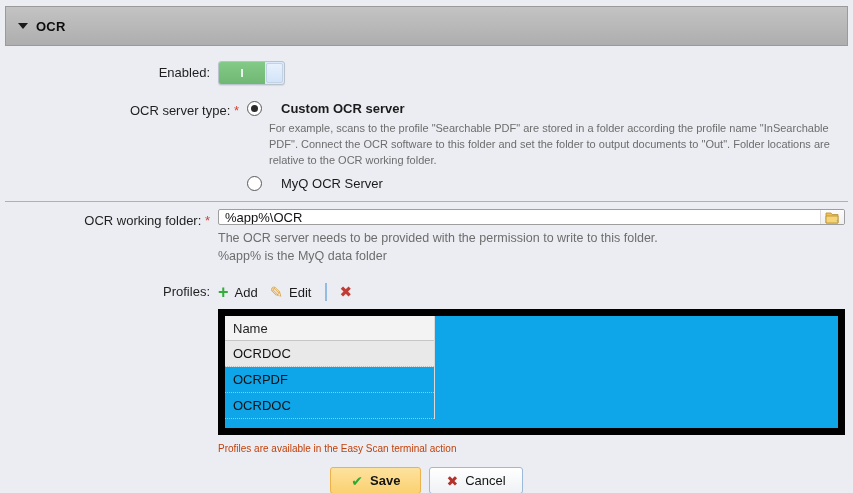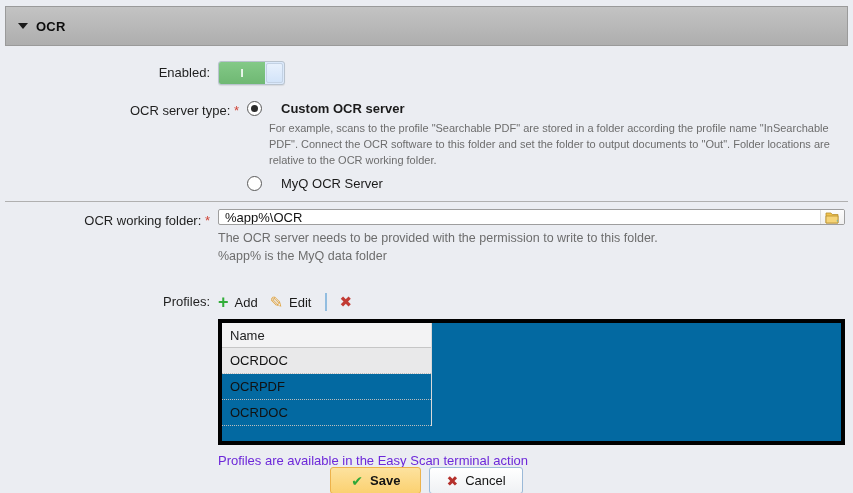--- a/index.html
+++ b/index.html
@@ -105,51 +105,51 @@
     background: linear-gradient(#fdfdfd, #f0f0f0);
     display:flex; align-items:center; justify-content:center;
     cursor: pointer; padding:0;
   }
   .help {
     color: #6d6d6d; font-size: 12.5px; line-height: 16px; margin-top: 5px;
   }
   .help + .help { margin-top: 2px; }
 
   
-  .row-profiles { margin-top: 26px; }
+  .row-profiles { margin-top: 16px; }
   .toolbar { display:flex; align-items:center; height: 24px; }
   .tool-btn {
     display:flex; align-items:center; cursor:pointer;
     margin-right: 12px; color:#1b1b1b;
   }
   .plus-icon {
     color:#32ad39; font-size:18px; font-weight:bold; line-height:16px;
     margin-right:6px;
   }
   .pencil-icon { color:#e0a23c; font-size:16px; margin-right:6px; }
   .tool-sep { width:2px; height:18px; background:#92bde0; margin:0 12px 0 2px; }
   .delete-icon { color:#c23b34; font-size:15px; font-weight:bold; }
 
   .ptable {
     margin-top: 5px;
     width: 627px; height: 126px;
-    background: #0369a1; border: 4px solid #000000;
+    background: #0ea5e9; border: 7px solid #000000;
   }
   .pcol { width: 210px; border-right: 1px solid #d9d9d9; }
   .thead-cell {
     height: 25px; line-height: 25px; padding-left: 8px;
     background: #f3f3f4; border-bottom: 1px solid #c6c6c6;
     color:#222; cursor: pointer;
   }
   .trow {
     height: 26px; line-height: 26px; padding-left: 8px;
     border-bottom: 1px dotted #bdbdbd; cursor: pointer; color:#111;
   }
   .trow.selected { background: #e9e9ea; }
-  .table-help { margin-top: 8px; color:#6d28d9; font-size:13px; }
+  .table-help { margin-top: 8px; color:#c2410c; font-size:10px; }
 
   
   .footer {
     position: absolute; left:0; right:0; bottom: 5px;
     display:flex; justify-content:center; gap: 8px;
   }
   .btn {
     height: 27px; display:flex; align-items:center;
     border-radius: 3px; cursor:pointer; font-family: inherit; font-size: 13px;
   }

